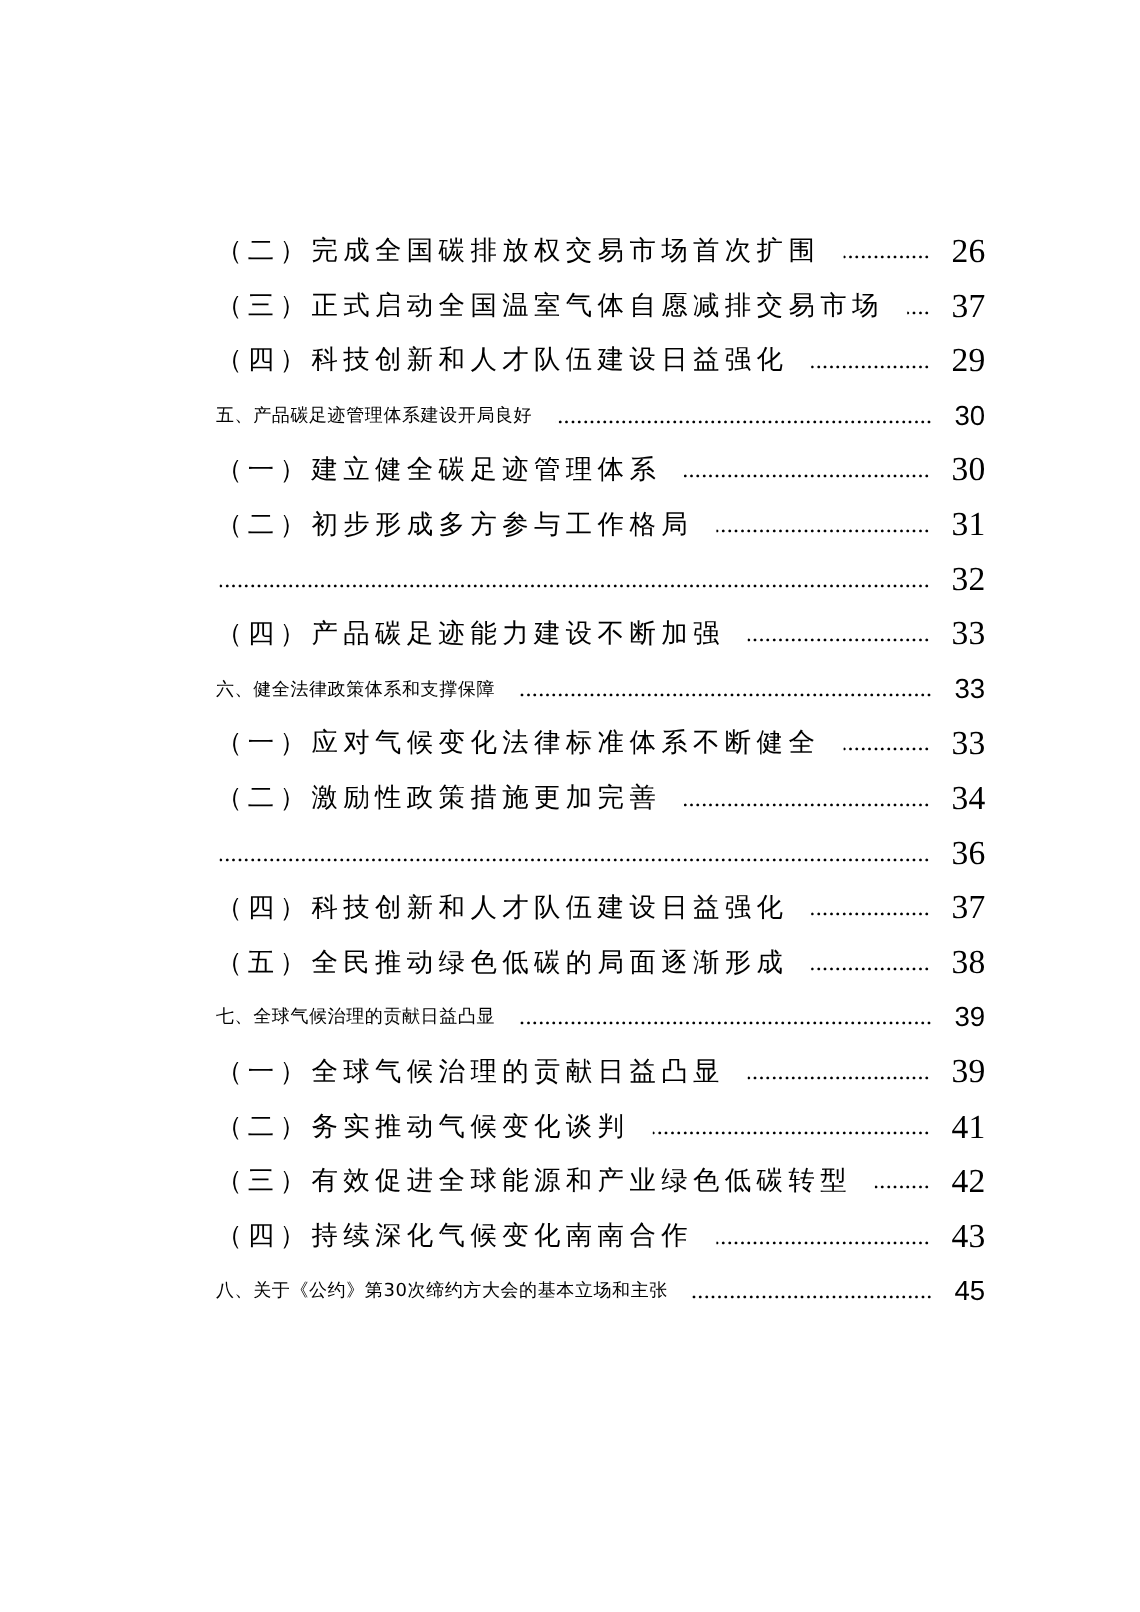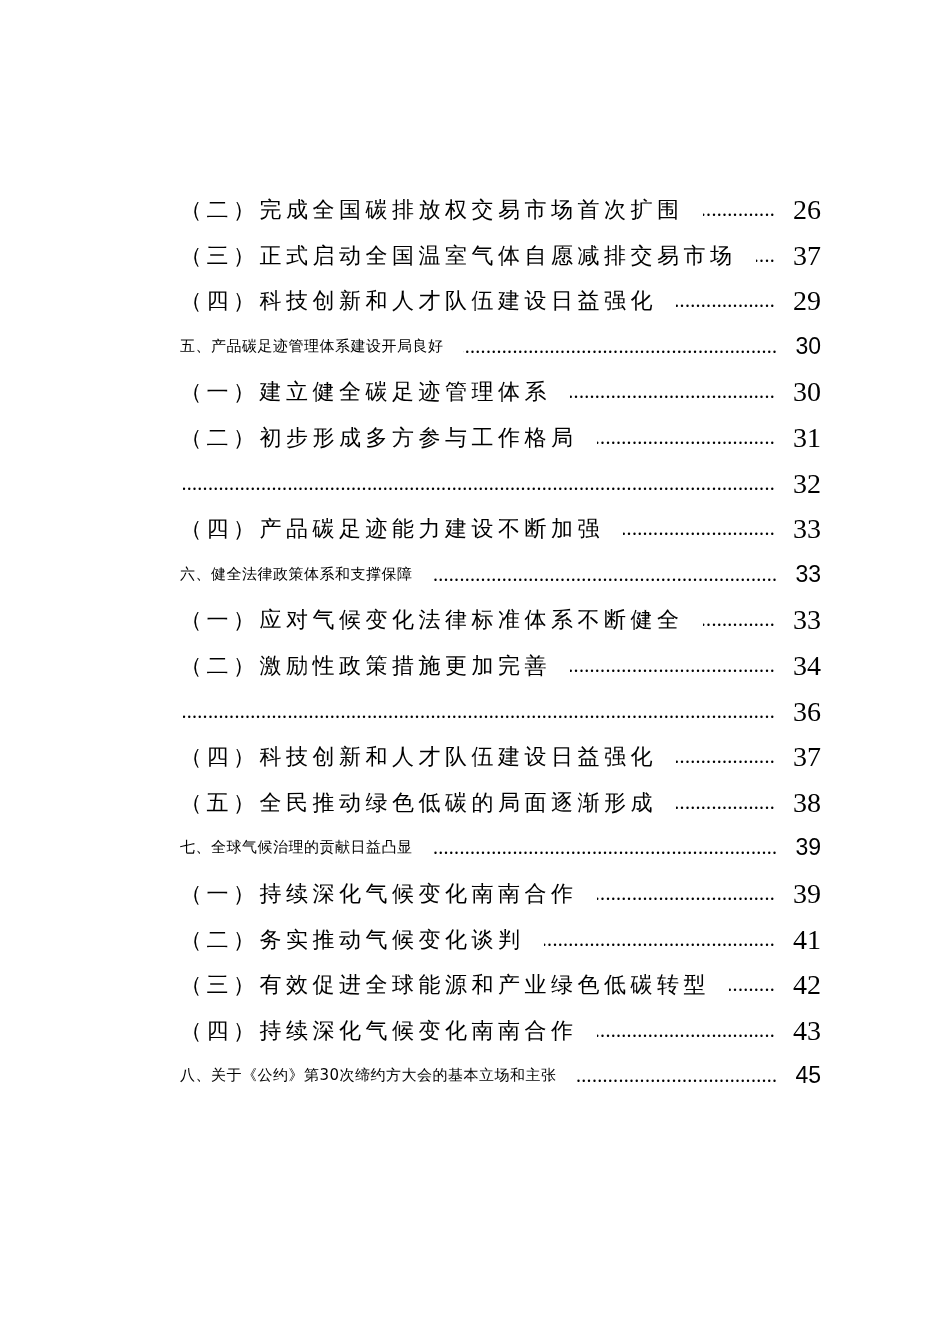--- a/index.html
+++ b/index.html
@@ -133,21 +133,21 @@
     <span class="title">（五）全民推动绿色低碳的局面逐渐形成</span>
     <span class="leader"></span>
     <span class="page">38</span>
   </div>
   <div class="toc-entry level-1">
     <span class="title">七、全球气候治理的贡献日益凸显</span>
     <span class="leader"></span>
     <span class="page">39</span>
   </div>
   <div class="toc-entry level-2">
-    <span class="title">（一）持续深化气候变化南南合作</span>
+    <span class="title">（一）全球气候治理的贡献日益凸显</span>
     <span class="leader"></span>
     <span class="page">39</span>
   </div>
   <div class="toc-entry level-2">
     <span class="title">（二）务实推动气候变化谈判</span>
     <span class="leader"></span>
     <span class="page">41</span>
   </div>
   <div class="toc-entry level-2">
     <span class="title">（三）有效促进全球能源和产业绿色低碳转型</span>

